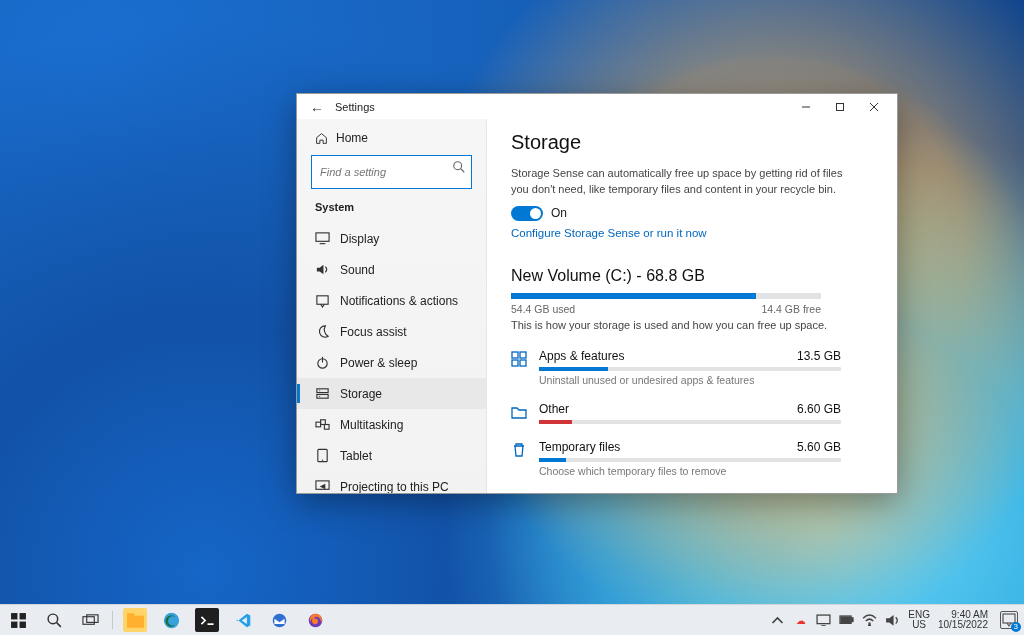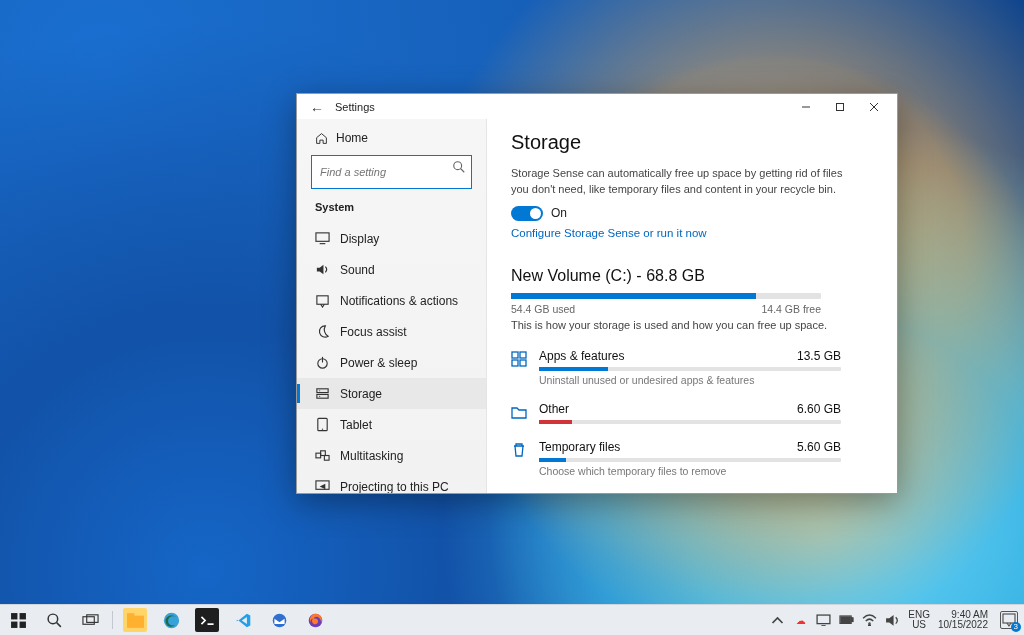--- a/index.html
+++ b/index.html
@@ -179,32 +179,32 @@
             <span class="ico"><svg viewBox="0 0 16 16">
                 <rect x="2" y="3" width="12" height="4" fill="none" stroke="#333" stroke-width="1.2"></rect>
                 <rect x="2" y="9" width="12" height="4" fill="none" stroke="#333" stroke-width="1.2"></rect>
                 <circle cx="5" cy="5" r=".6" fill="#333"></circle>
                 <circle cx="5" cy="11" r=".6" fill="#333"></circle>
               </svg></span>
             <span>Storage</span>
           </div>
           <div class="nav-item">
             <span class="ico"><svg viewBox="0 0 16 16">
-                <rect x="3" y="1.5" width="10" height="13" rx="1" fill="none" stroke="#333" stroke-width="1.2"></rect>
-                <circle cx="8" cy="13" r=".7" fill="#333"></circle>
-              </svg></span>
-            <span>Tablet</span>
-          </div>
-          <div class="nav-item">
-            <span class="ico"><svg viewBox="0 0 16 16">
                 <rect x="1" y="5.5" width="5" height="5" fill="none" stroke="#333" stroke-width="1.2"></rect>
                 <rect x="6" y="3" width="5" height="5" fill="none" stroke="#333" stroke-width="1.2"></rect>
                 <rect x="10" y="8" width="5" height="5" fill="none" stroke="#333" stroke-width="1.2"></rect>
               </svg></span>
             <span>Multitasking</span>
+          </div>
+          <div class="nav-item">
+            <span class="ico"><svg viewBox="0 0 16 16">
+                <rect x="3" y="1.5" width="10" height="13" rx="1" fill="none" stroke="#333" stroke-width="1.2"></rect>
+                <circle cx="8" cy="13" r=".7" fill="#333"></circle>
+              </svg></span>
+            <span>Tablet</span>
           </div>
           <div class="nav-item">
             <span class="ico"><svg viewBox="0 0 16 16">
                 <rect x="1" y="2" width="14" height="9" fill="none" stroke="#333" stroke-width="1.2"></rect>
                 <path d="M5 8 L11 5 V11 Z" fill="#333"></path>
               </svg></span>
             <span>Projecting to this PC</span>
           </div>
         </div>
     </div>

